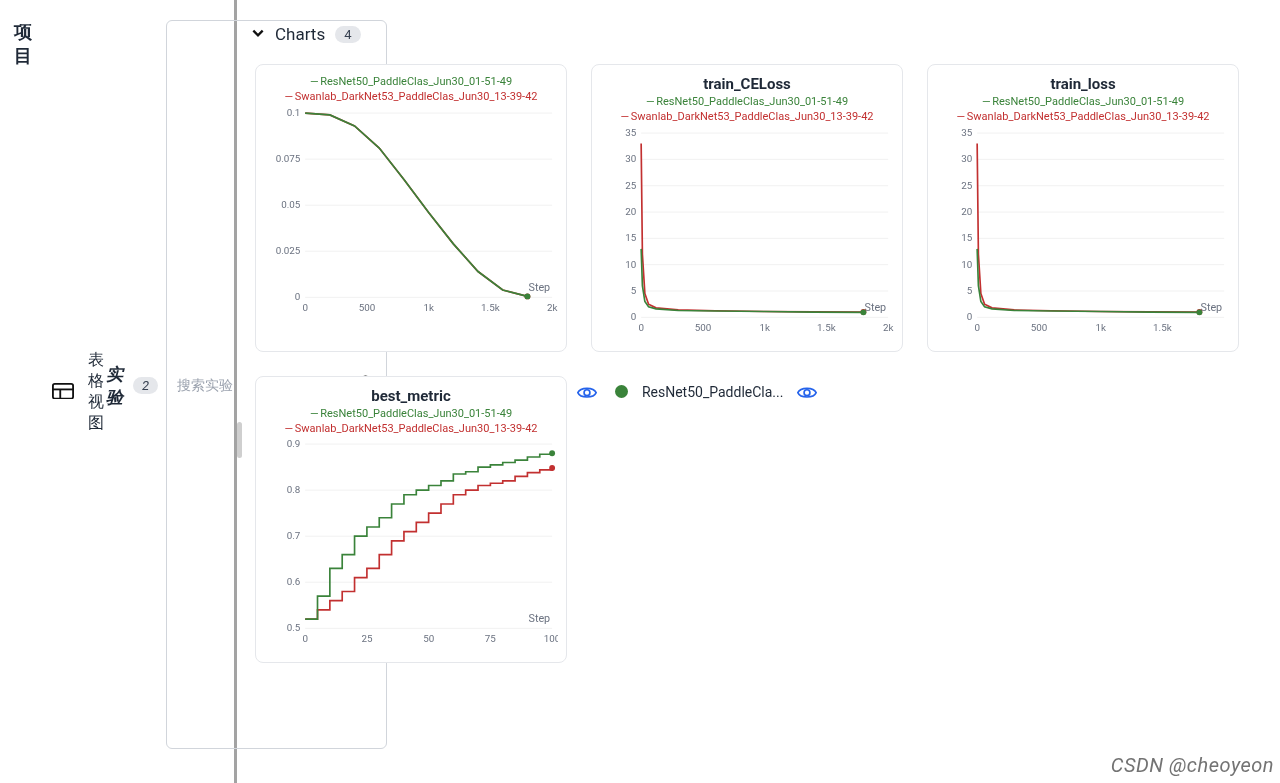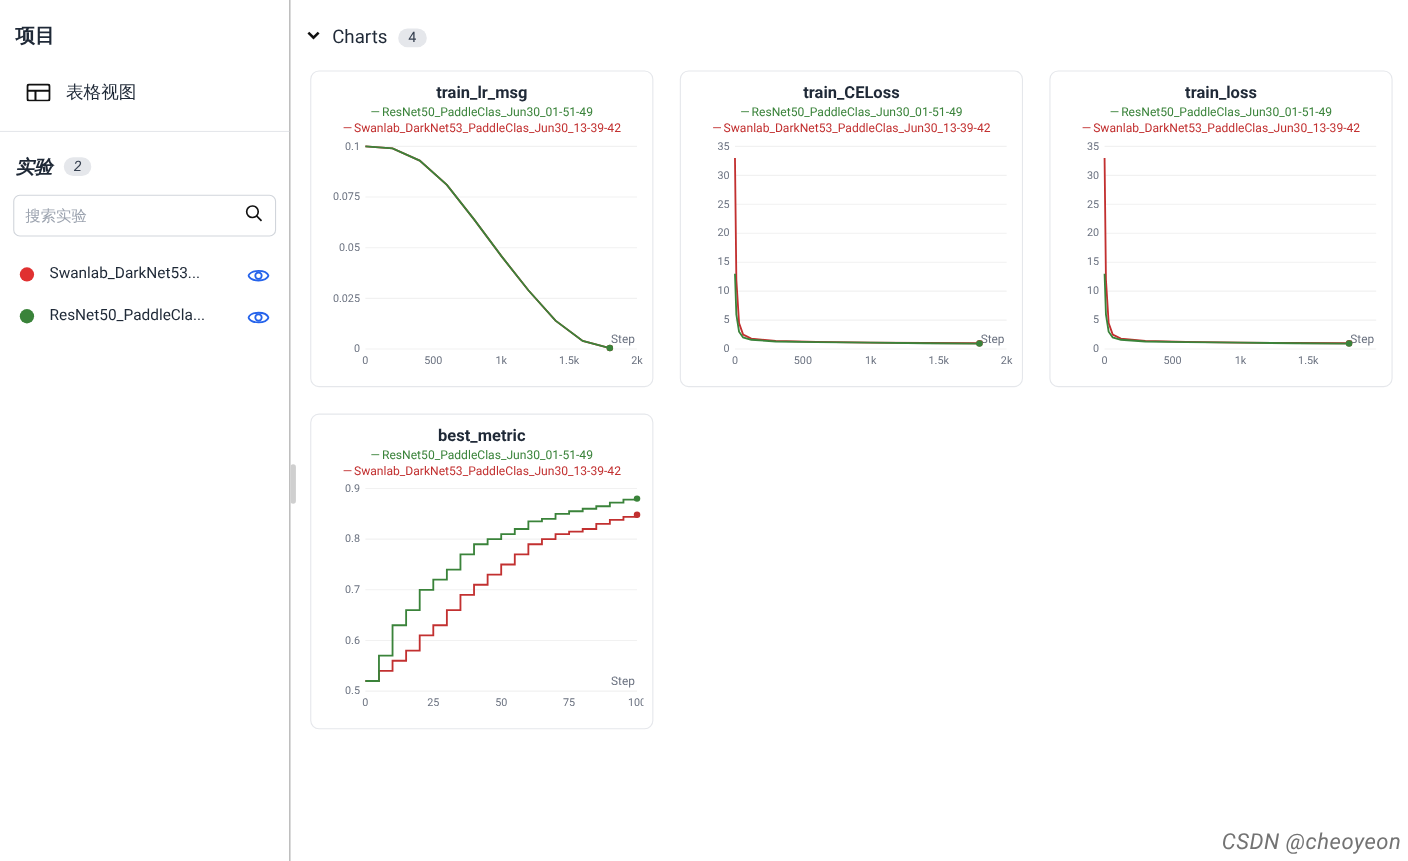--- a/index.html
+++ b/index.html
@@ -1,18 +1,18 @@
 <!DOCTYPE html>
 <html><head>
 <meta charset="utf-8">
 <style>
 * { box-sizing: border-box; margin: 0; padding: 0; }
 body { font-family: -apple-system, BlinkMacSystemFont, "Segoe UI", Roboto, sans-serif; color: #1f2937; background: #fff; }
 .layout { display: flex; width: 1280px; height: 783px; }
-.sidebar { width: 264px; border-right: 1px solid #a3a3a3; padding: 20px 10px 20px 10px; display: flex; flex-direction: column; gap: 2px; }
+.sidebar { width: 237px; border-right: 3px solid #a3a3a3; padding: 20px 10px 20px 10px; display: flex; flex-direction: row; gap: 2px; }
 .sb-title { font-size: 18px; font-weight: 700; padding: 0 4px 14px 4px; }
 .sb-item { display: flex; align-items: center; gap: 14px; padding: 14px 14px; border-radius: 6px; cursor: pointer; font-size: 16px; }
 .sb-item.active { background: #e7e7e9; font-weight: 600; }
 .sb-icon { width: 22px; height: 18px; flex: 0 0 22px; }
 .divider { height: 1px; background: #e5e7eb; margin: 8px -10px 18px -10px; }
 .sb-sub-header { display: flex; align-items: center; gap: 10px; padding: 0 4px 12px 4px; font-style: italic; }
 .sb-sub-title { font-size: 17px; font-weight: 700; }
 .badge { background: #e5e7eb; border-radius: 999px; padding: 1px 9px; font-size: 13px; color: #374151; }
 .search-box { display: flex; align-items: center; border: 1px solid #d1d5db; border-radius: 6px; padding: 7px 10px; margin: 0 2px 14px 2px; }
 .search-box input { border: none; outline: none; flex: 1; font-size: 14px; background: transparent; }
@@ -110,21 +110,20 @@
             <polyline points="2,4 6,8 10,4" fill="none" stroke="#111" stroke-width="2"></polyline>
           </svg>
       </span>
       <span>Charts</span>
       <span class="badge">4</span>
     </div>
 
     <div class="charts-grid" id="charts-grid">
       <div class="resize-handle"></div>
     <div class="chart-card">
-          <div class="chart-title">train_lr_msg</div>
           <div class="legend">
             <div class="l1"><span class="dash">—</span> ResNet50_PaddleClas_Jun30_01-51-49</div>
             <div class="l2"><span class="dash">—</span> Swanlab_DarkNet53_PaddleClas_Jun30_13-39-42</div>
           </div>
           <svg class="plot" viewBox="0 0 300 220">
             <line x1="42" x2="294" y1="194" y2="194" class="grid-line"></line>
             <text x="37" y="197" text-anchor="end" class="tick-text">0</text>
             <line x1="42" x2="294" y1="147" y2="147" class="grid-line"></line>
             <text x="37" y="150" text-anchor="end" class="tick-text">0.025</text>
             <line x1="42" x2="294" y1="100" y2="100" class="grid-line"></line>

